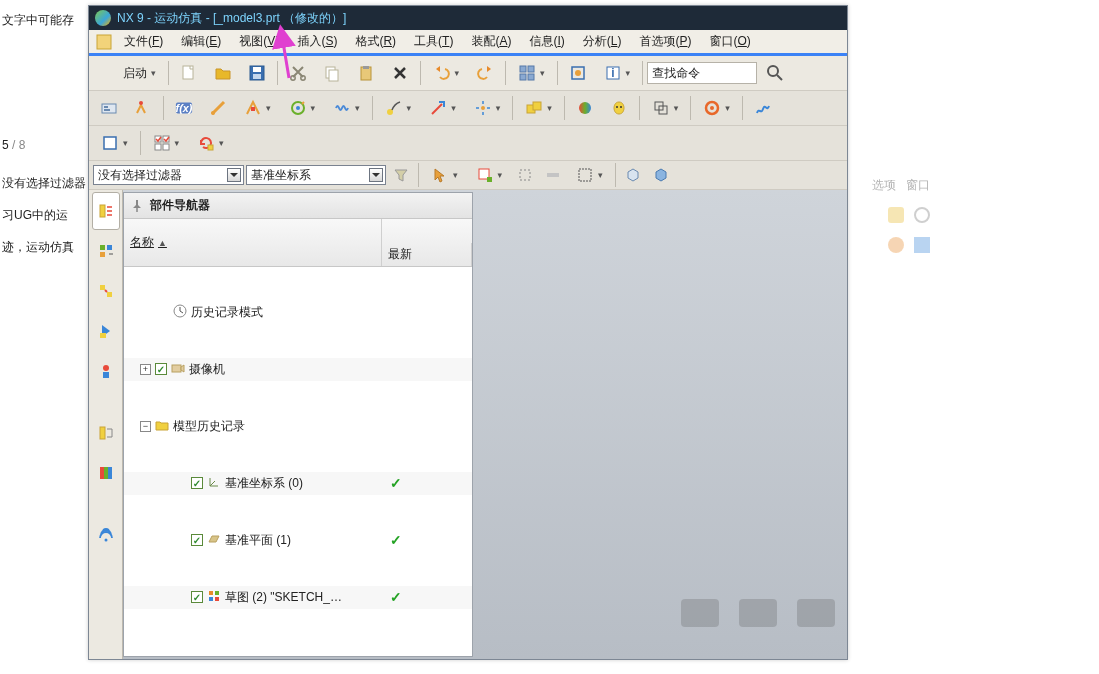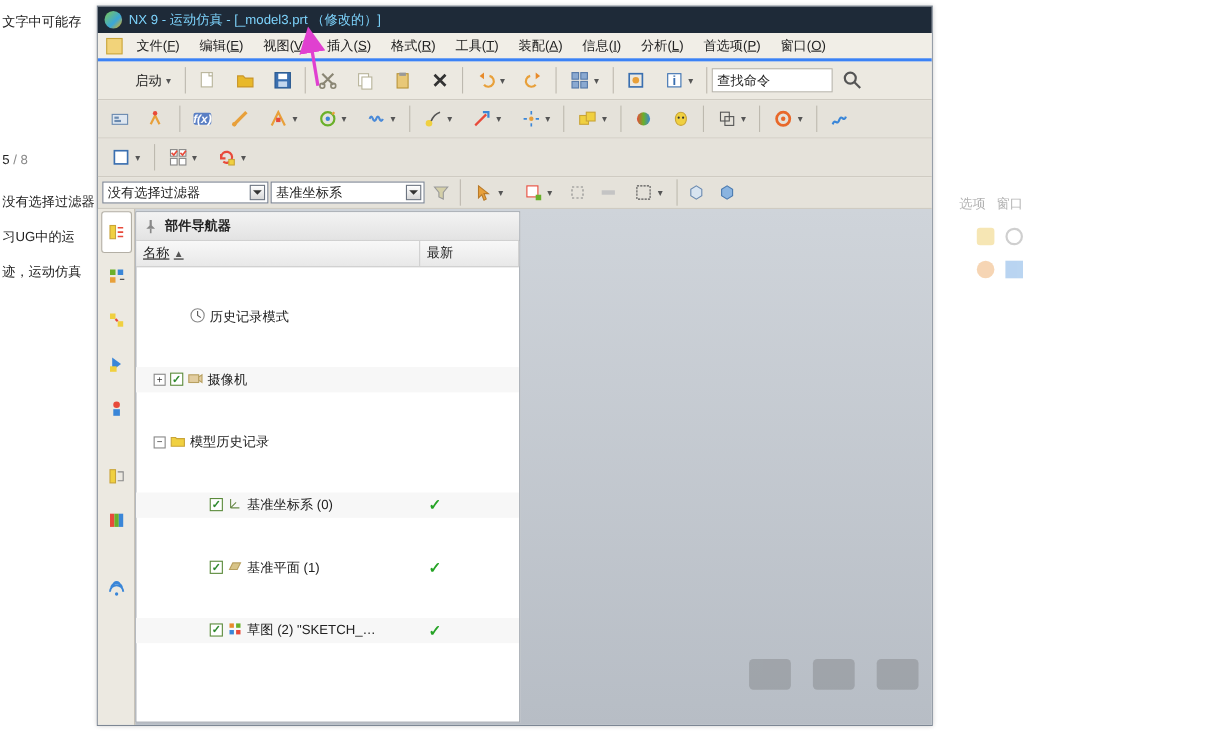--- a/index.html
+++ b/index.html
@@ -55,21 +55,21 @@
 .body{flex:1;display:flex;min-height:0;background:linear-gradient(#cfd4da 0,#b7bdc5 100%);}
 .side-tabs{width:34px;background:var(--toolbar-bg);border-right:1px solid #bdb9af;display:flex;flex-direction:column;align-items:center;padding-top:2px;gap:2px;}
 .side-tab{width:28px;height:38px;border:1px solid transparent;border-radius:3px;display:flex;align-items:center;justify-content:center;}
 .side-tab.selected{background:#fff;border-color:#b3afa5;}
 
 .nav-panel{width:350px;background:#fff;border:1px solid #9da3ab;margin:2px 2px 2px 0;display:flex;flex-direction:column;}
 .nav-hdr{background:linear-gradient(#f3f3f3,#e3e3e3);border-bottom:1px solid #c7c7c7;padding:4px 6px;display:flex;align-items:center;gap:6px;font-weight:bold;}
 .nav-cols{display:flex;background:linear-gradient(#f8f8f8,#e8e8e8);border-bottom:1px solid #c7c7c7;}
 .nav-col{padding:3px 6px;border-right:1px solid #cfcfcf;display:flex;align-items:center;gap:4px;}
 .nav-col.c-name{flex:1;text-decoration:underline;}
-.nav-col.c-latest{width:90px;}
+.nav-col.c-latest{width:90px;margin-top:24px;}
 .sort-arrow{font-size:9px;color:#555;}
 .tree{flex:1;overflow:auto;}
 .tree-row{display:flex;align-items:center;height:23px;border-bottom:1px solid transparent;margin-top:34px;}
 .tree-row:nth-child(even){background:var(--row-alt);}
 .tree-name{flex:1;display:flex;align-items:center;gap:4px;padding-left:6px;white-space:nowrap;overflow:hidden;}
 .tree-latest{width:90px;display:flex;align-items:center;justify-content:flex-start;padding-left:8px;}
 .indent{display:inline-block;}
 .twist{width:11px;height:11px;border:1px solid #888;background:#fff;display:inline-flex;align-items:center;justify-content:center;font-size:9px;line-height:9px;color:#333;}
 .chk{width:12px;height:12px;border:1px solid #5a8a3a;background:#fff;display:inline-flex;align-items:center;justify-content:center;}
 .chk::after{content:"✓";color:#2f8a2f;font-size:10px;font-weight:bold;}

